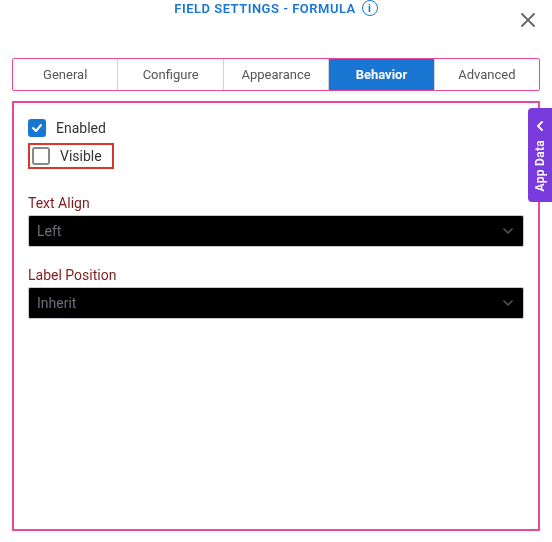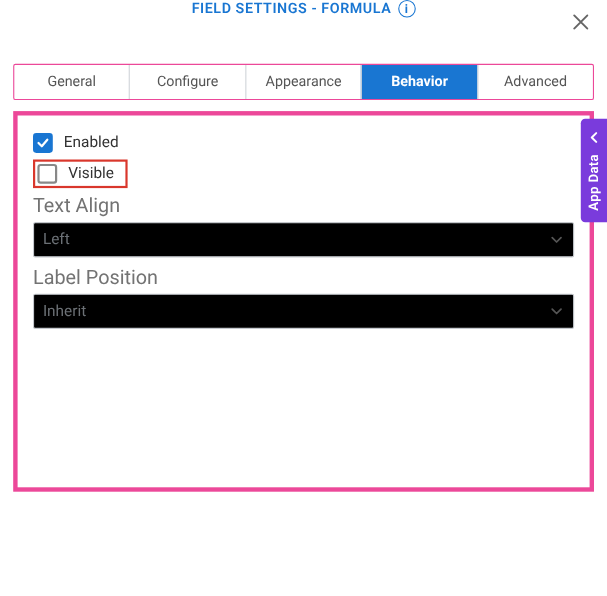--- a/index.html
+++ b/index.html
@@ -78,22 +78,22 @@
     position: relative;
   }
   .tab + .tab { border-left: 1px solid #d0d4d9; }
   .tab.active {
     background: #1976d2;
     color: #fff;
     font-weight: 700;
   }
   .panel {
     margin: 10px 12px 12px 12px;
-    border: 4px solid #ec4899;
-    height: 346px;
+    border: 2px solid #ec4899;
+    height: 430px;
     padding: 12px 14px;
   }
   .checkbox-row {
     display: flex;
     align-items: center;
     gap: 10px;
     padding: 4px 0;
   }
   .cb {
     width: 18px;
@@ -119,23 +119,23 @@
   .highlight-box {
     border: 2px solid #d9372c;
     padding: 2px 6px 2px 2px;
     display: inline-flex;
     align-items: center;
     gap: 10px;
     margin: 2px 0 6px 0;
   }
   .highlight-box .cb-label { padding-right: 4px; }
   .field-label {
-    font-size: 18px;
-    color: #737373;
-    margin-top: 0;
+    font-size: 14px;
+    color: #7f1d1d;
+    margin-top: 20px;
     margin-bottom: 4px;
   }
   .select {
     width: 100%;
     border: 1px solid #c5c9ce;
     border-radius: 2px;
     height: 32px;
     display: flex;
     align-items: center;
     justify-content: space-between;

